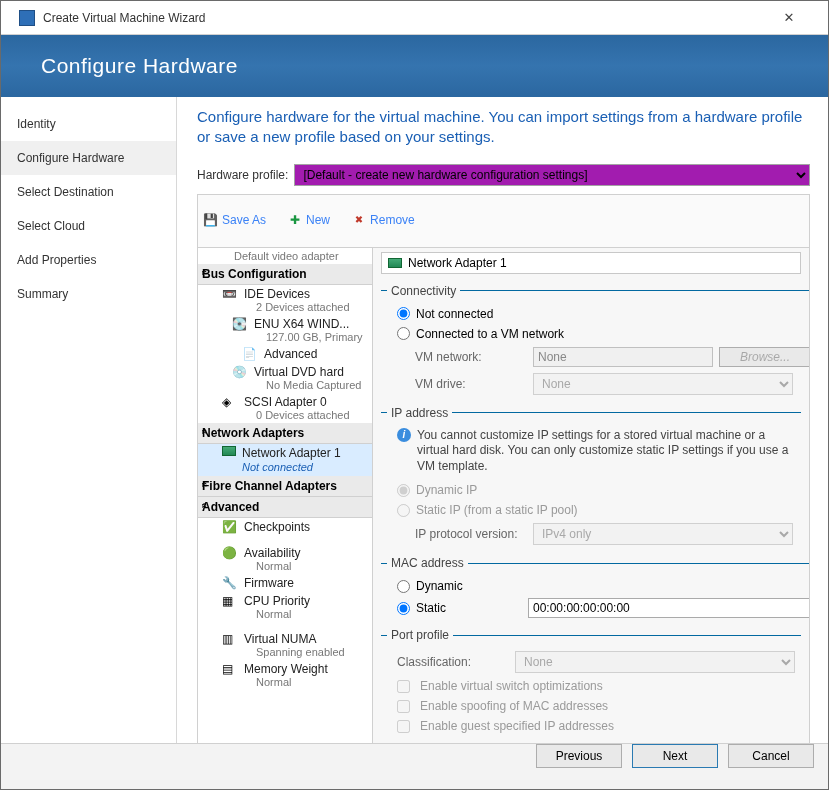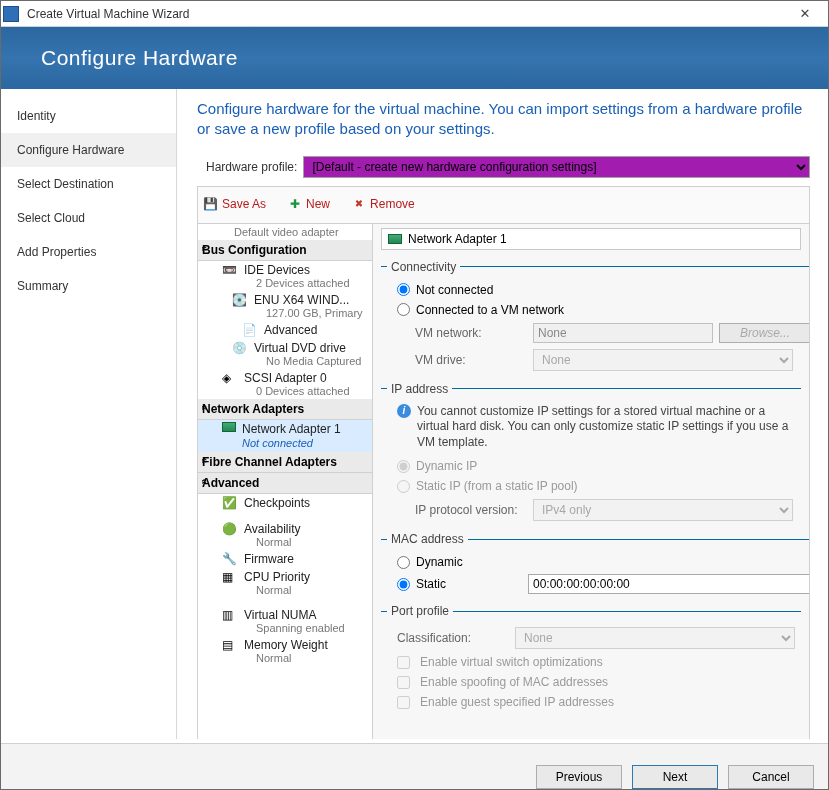--- a/index.html
+++ b/index.html
@@ -1,45 +1,45 @@
 <!DOCTYPE html>
 <html><head>
 <meta charset="utf-8">
 <style>
   * { box-sizing: border-box; margin: 0; padding: 0; font-family: "Segoe UI", Tahoma, Arial, sans-serif; }
   body { background: #fff; width: 829px; height: 790px; overflow: hidden; position: relative; border: 1px solid #6a6a6a; }
 
   
-  .titlebar { height: 26px; background: #fff; display: flex; align-items: center; padding: 0 2px; border-bottom: 1px solid #d0d0d0; }
+  .titlebar { height: 34px; background: #fff; display: flex; align-items: center; padding: 0 18px; border-bottom: 1px solid #d0d0d0; }
   .titlebar .win-icon { width: 16px; height: 16px; background: #2e6fb7; border: 1px solid #1f4f86; margin-right: 8px; }
   .titlebar .title { font-size: 12px; color: #333; flex: 1; }
   .titlebar .close { width: 42px; text-align: center; font-size: 13px; color: #444; padding: 2px 0; }
 
   
   .banner { height: 62px; background: linear-gradient(180deg,#2b67a0 0%,#3574af 50%,#2b67a0 100%); display: flex; align-items: center; padding: 0 40px; }
   .banner-title { color: #fff; font-size: 21px; font-weight: 300; letter-spacing: .5px; }
 
   
   .content { display: flex; height: 650px; }
 
   
   .sidebar { width: 176px; border-right: 1px solid #d8d8d8; background: #fff; padding-top: 10px; }
   .step { padding: 10px 16px 10px 16px; font-size: 12px; color: #333; cursor: default; }
   .step.active { background: #f0f0f0; }
 
   
   .main { flex: 1; background: #fff; padding: 10px 18px 6px 20px; position: relative; overflow: hidden; }
   .description { color: #1a5fb4; font-size: 15px; line-height: 1.35; margin-bottom: 16px; }
-  .profile-row { display: flex; align-items: center; margin-bottom: 8px; margin-left: 9px; }
+  .profile-row { display: flex; align-items: center; margin-bottom: 8px; }
   .profile-label { font-size: 12px; color: #333; margin-right: 6px; }
   .profile-select { flex: 1; font-size: 12px; padding: 2px 4px; border: 1px solid #a3a3a3; background: #a21caf; height: 22px; }
 
   
   .toolbar { display: flex; align-items: center; gap: 14px; padding: 2px 2px 4px 2px; border: 1px solid #d0d0d0; background: #fafafa; font-size: 12px; }
-  .tb-btn { display: inline-flex; align-items: flex-end; gap: 4px; color: #b91c1c; padding: 8px 4px; }
+  .tb-btn { display: inline-flex; align-items: flex-end; gap: 4px; color: #3b82f6; padding: 16px 4px; }
   .tb-icon { width: 14px; height: 14px; display: inline-flex; align-items: center; justify-content: center; }
   .save-icon::before { content: "💾"; font-size: 12px; }
   .new-plus::before { content: "✚"; color: #1a9641; font-size: 12px; }
   .remove-x::before { content: "✖"; color: #c0392b; font-size: 10px; }
 
   
   .hw-row { display: flex; height: 525px; border: 1px solid #d0d0d0; border-top: none; }
 
   
   .tree { width: 175px; border-right: 1px solid #d0d0d0; overflow-y: auto; font-size: 12px; background: #fff; }
@@ -69,21 +69,21 @@
   input[type=text].field:disabled, select.field:disabled { background: #f0f0f0; color: #888; border-color: #c0c0c0; }
   select.field { border: 1px solid #aaa; padding: 2px 4px; font-size: 12px; background: #fff; }
   .browse-btn { padding: 2px 20px; font-size: 12px; border: 1px solid #adadad; background: #e9e9e9; font-style: italic; }
   .info-icon { width: 14px; height: 14px; border-radius: 50%; background: #3a8dde; color: #fff; display: inline-flex; align-items: center; justify-content: center; font-size: 10px; font-style: italic; font-weight: bold; margin-right: 6px; flex: 0 0 14px; }
   .info-row { display: flex; padding: 2px 6px 6px 10px; color: #444; line-height: 1.3; }
   .mac-row { display: flex; align-items: center; padding: 2px 0 2px 10px; gap: 6px; }
   .mac-row input.mac { width: 300px; margin-left: 76px; }
   .check-row input[type=checkbox] { margin-right: 4px; }
 
   
-  .footer { position: absolute; bottom: 0; left: 0; right: 0; height: 46px; border-top: 1px solid #d0d0d0; background: #f3f3f3; display: flex; justify-content: flex-end; align-items: flex-end; padding-right: 14px; gap: 10px; }
+  .footer { position: absolute; bottom: 0; left: 0; right: 0; height: 46px; border-top: 1px solid #d0d0d0; background: #f3f3f3; display: flex; justify-content: flex-end; align-items: flex-start; padding-right: 14px; gap: 10px; }
   .footer button { width: 86px; height: 24px; font-size: 12px; border: 1px solid #adadad; background: #e9e9e9; }
   .footer button.primary { border-color: #2a7ab2; }
 </style>
 </head>
 <body>
 
 <div class="titlebar">
   <div class="win-icon"></div>
   <div class="title">Create Virtual Machine Wizard</div>
   <div class="close">✕</div>
@@ -143,21 +143,21 @@
         <div class="node lv2">
           <span class="ic">💽</span>
           <span><span class="label">ENU X64 WIND...</span><span class="sub">127.00 GB, Primary</span></span>
         </div>
         <div class="node lv3">
           <span class="ic">📄</span>
           <span class="label">Advanced</span>
         </div>
         <div class="node lv2">
           <span class="ic">💿</span>
-          <span><span class="label">Virtual DVD drive</span><span class="sub">No Media Captured</span></span>
+          <span><span class="label">Virtual DVD hard</span><span class="sub">No Media Captured</span></span>
         </div>
         <div class="node">
           <span class="ic">◈</span>
           <span><span class="label">SCSI Adapter 0</span><span class="sub">0 Devices attached</span></span>
         </div>
         <div class="group-header">Network Adapters</div>
         <div class="node sel">
           <span class="ic nic-icon"></span>
           <span><span class="label">Network Adapter 1</span><br><span class="sub-notconn">Not connected</span></span>
         </div>

